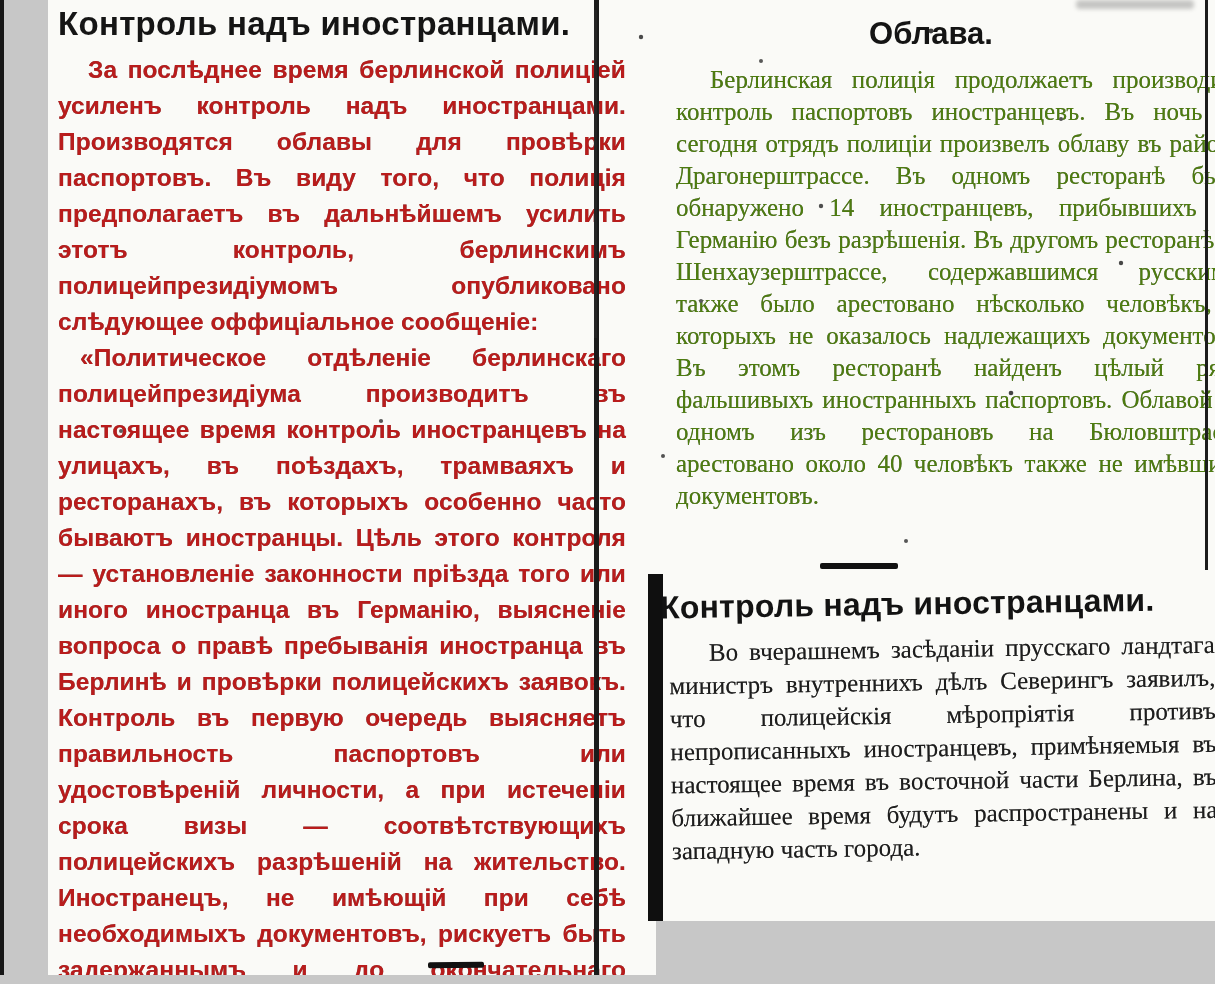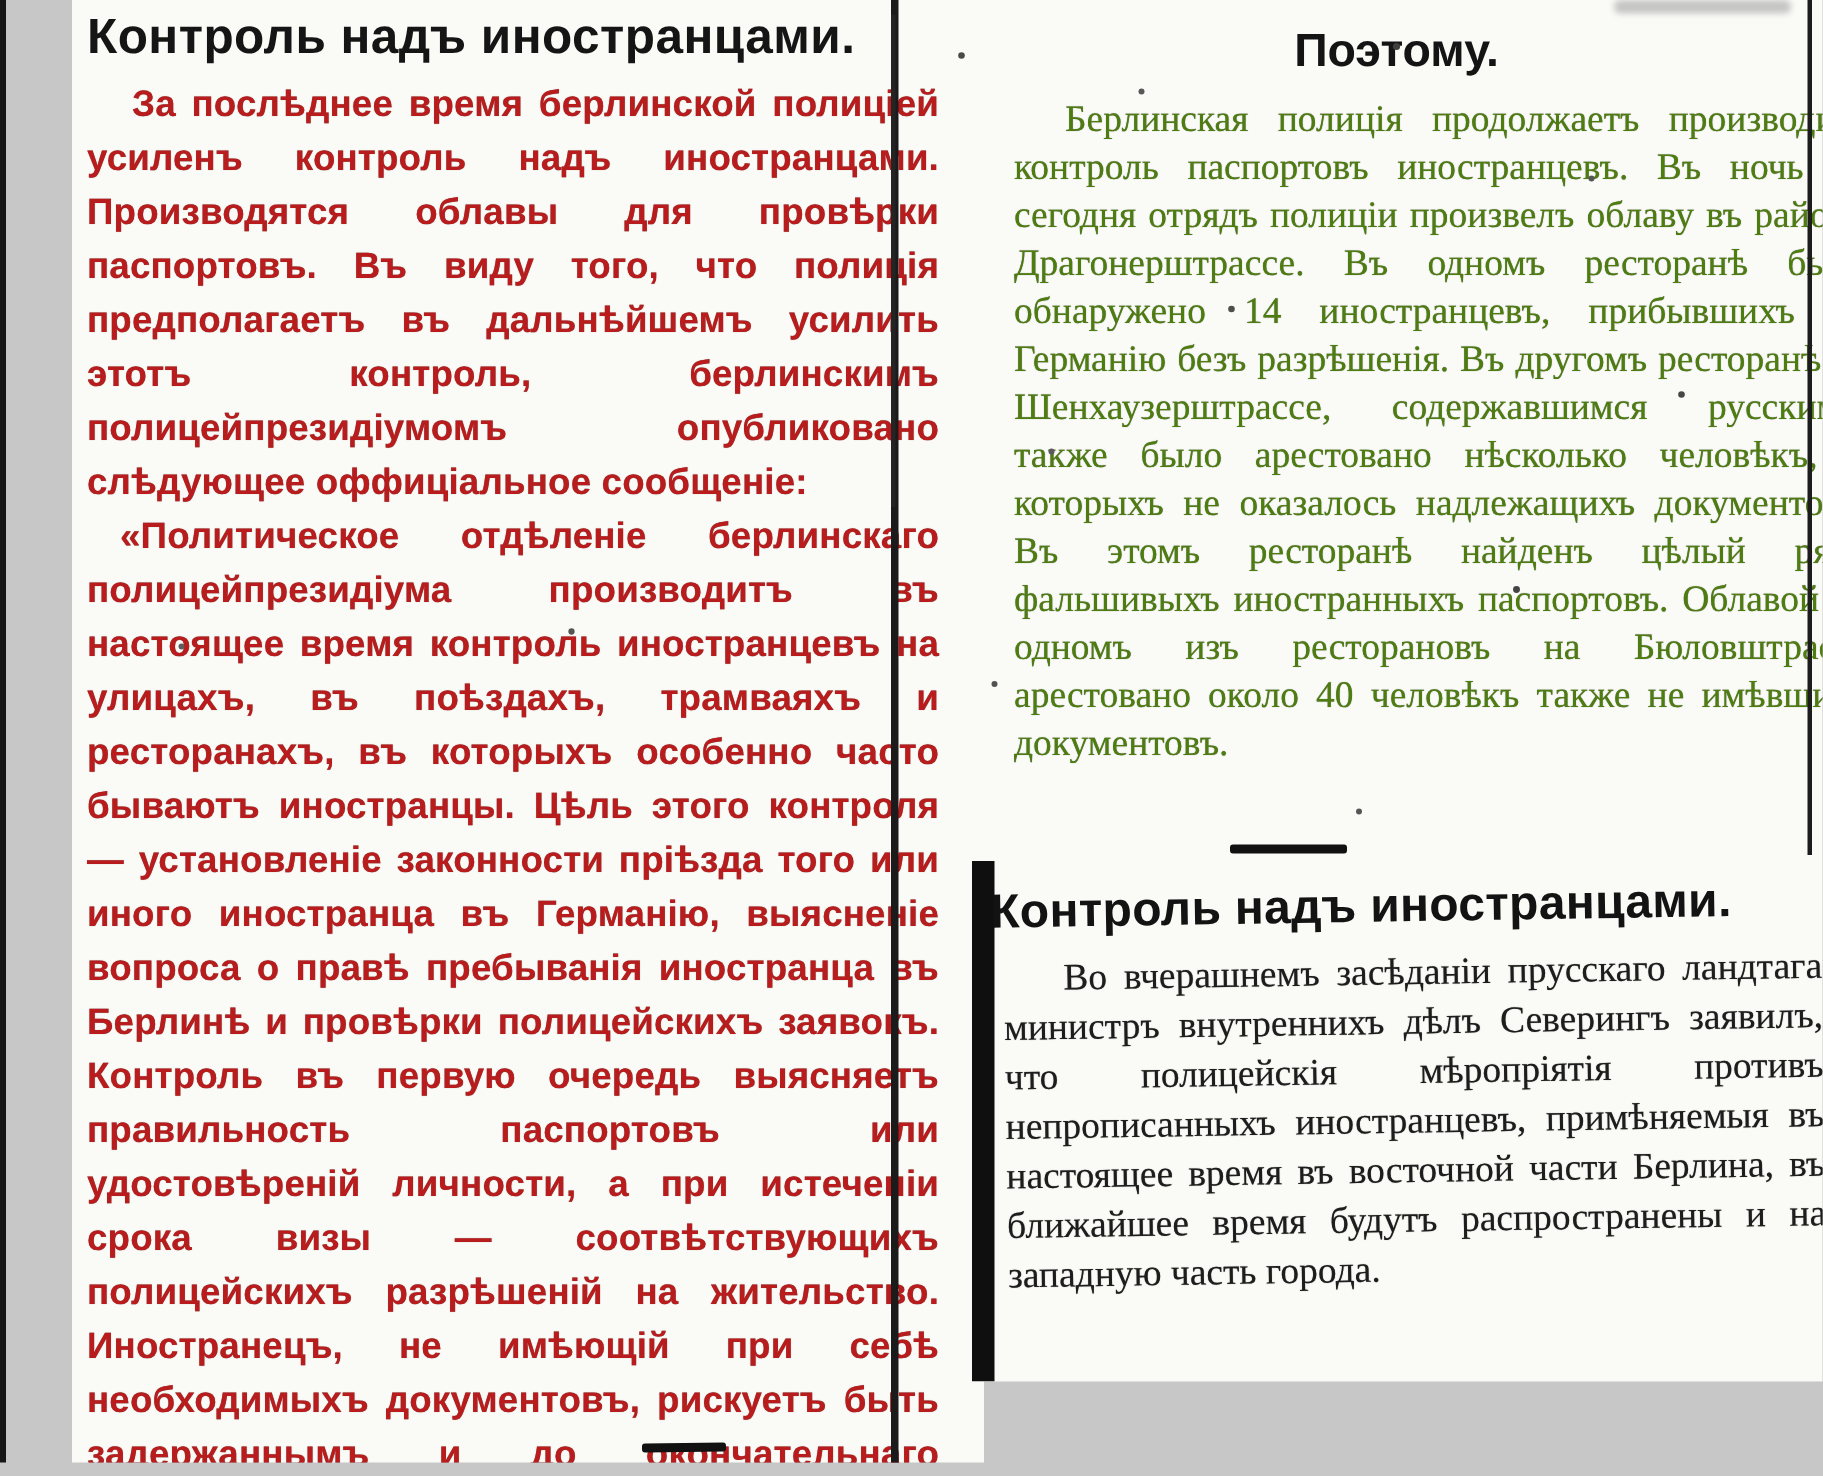--- a/index.html
+++ b/index.html
@@ -79,21 +79,21 @@
     <h1 class="head-sans">Контроль надъ иностранцами.</h1>
     <div class="left-body">
       <p class="p-first">За послѣднее время берлинской полиціей усиленъ контроль надъ иностранцами. Производятся облавы для провѣрки паспортовъ. Въ виду того, что полиція предполагаетъ въ дальнѣйшемъ усилить этотъ контроль, берлинскимъ полицейпрезидіумомъ опубликовано слѣдующее оффиціальное сообщеніе:</p>
       <p class="p-quote">«Политическое отдѣленіе берлинскаго полицейпрезидіума производитъ въ настоящее время контроль иностранцевъ на улицахъ, въ поѣздахъ, трамваяхъ и ресторанахъ, въ которыхъ особенно часто бываютъ иностранцы. Цѣль этого контроля — установленіе законности пріѣзда того или иного иностранца въ Германію, выясненіе вопроса о правѣ пребыванія иностранца въ Берлинѣ и провѣрки полицейскихъ заявокъ. Контроль въ первую очередь выясняетъ правильность паспортовъ или удостовѣреній личности, а при истеченіи срока визы — соотвѣтствующихъ полицейскихъ разрѣшеній на жительство. Иностранецъ, не имѣющій при себѣ необходимыхъ документовъ, рискуетъ быть задержаннымъ и до окончательнаго установленія его личности лишеннымъ полиціей свободы. Поэтому иностранцамъ настоятельно рекомендуется имѣть при себѣ всѣ необходимыя бумаги».</p>
     </div>
   </div>
 </div>
 
 <div class="clip clip-rt">
   <div class="rt-inner">
-    <h2 class="head-oblava">Поэтому.</h2>
+    <h2 class="head-oblava">Облава.</h2>
     <div class="serif-body">
       <p class="p-first">Берлинская полиція продолжаетъ производить контроль паспортовъ иностранцевъ. Въ ночь на сегодня отрядъ полиціи произвелъ облаву въ районѣ Драгонерштрассе. Въ одномъ ресторанѣ было обнаружено 14 иностранцевъ, прибывшихъ въ Германію безъ разрѣшенія. Въ другомъ ресторанѣ на Шенхаузерштрассе, содержавшимся русскимъ, также было арестовано нѣсколько человѣкъ, у которыхъ не оказалось надлежащихъ документовъ. Въ этомъ ресторанѣ найденъ цѣлый рядъ фальшивыхъ иностранныхъ паспортовъ. Облавой въ одномъ изъ ресторановъ на Бюловштрассе арестовано около 40 человѣкъ также не имѣвшихъ документовъ.</p>
     </div>
   </div>
 </div>
 
 <div class="clip clip-rb">
   <div class="bar-rb"></div>
   <div class="rb-inner">
     <h2 class="head-rb">Контроль надъ иностранцами.</h2>

